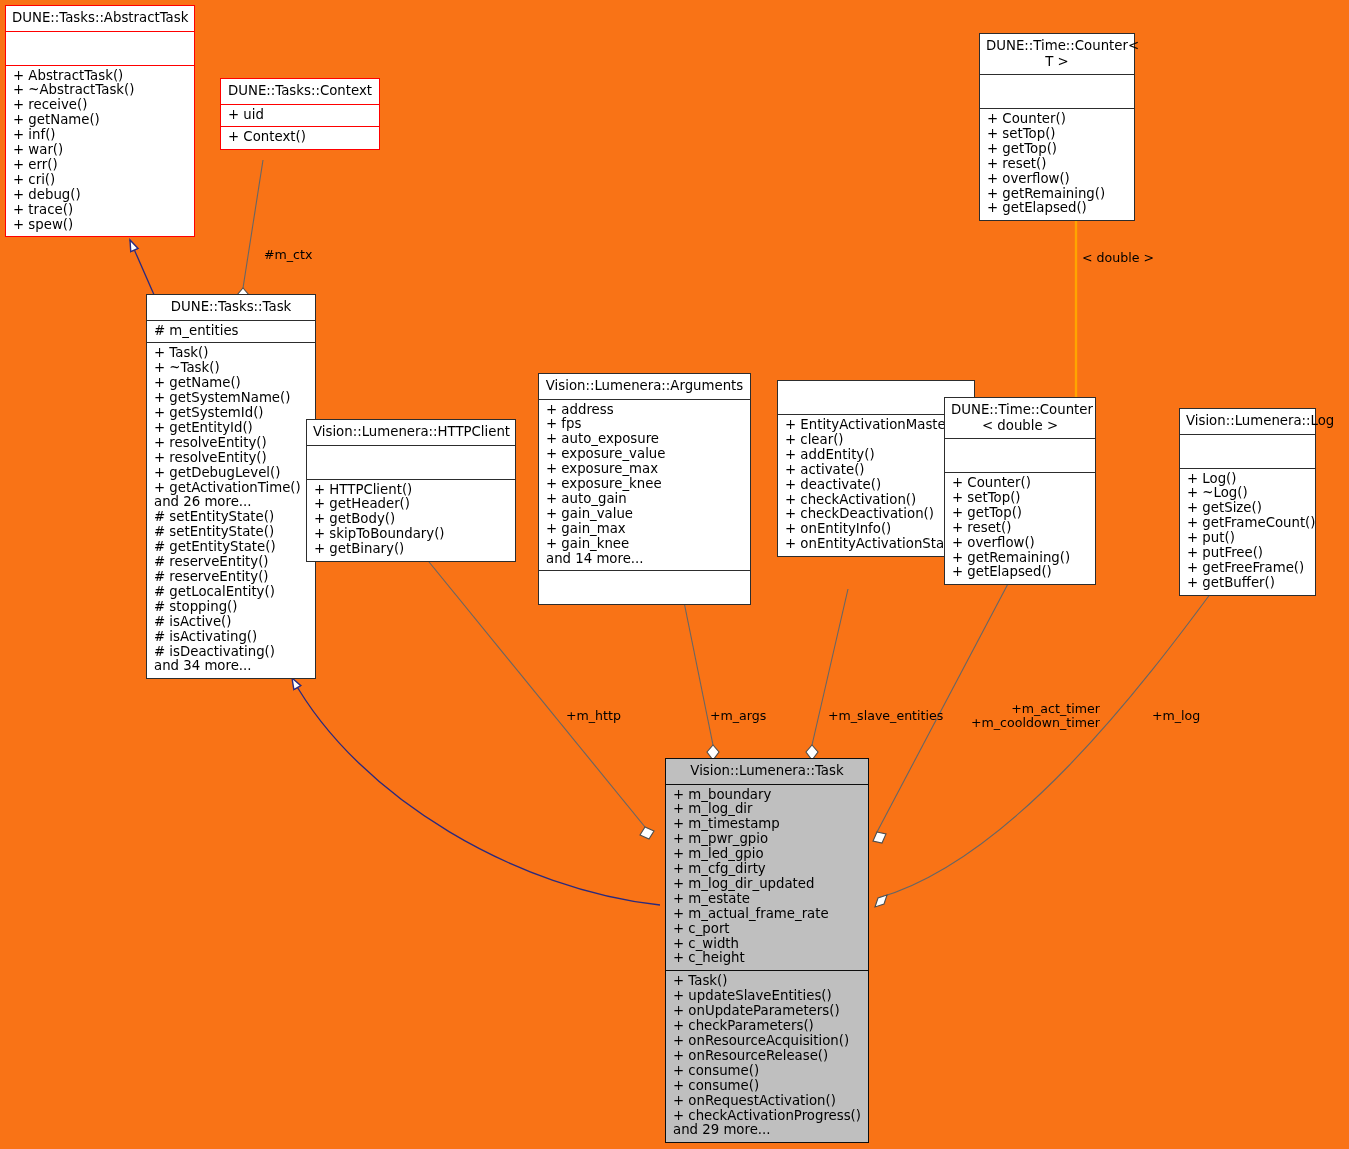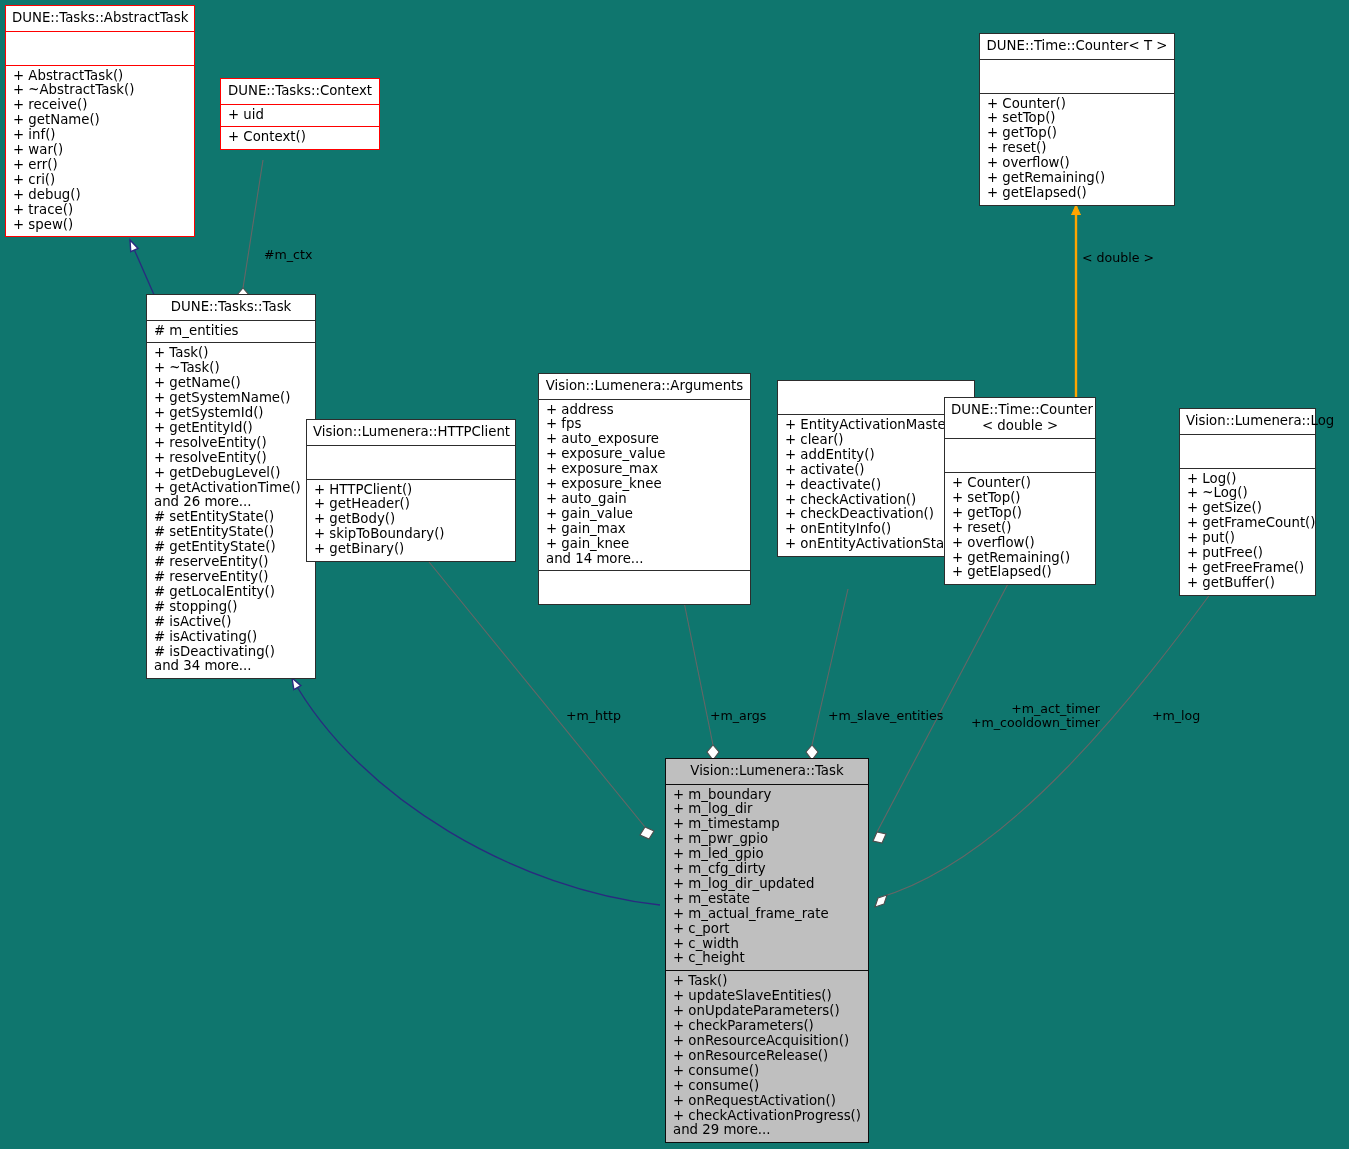--- a/index.html
+++ b/index.html
@@ -8,21 +8,21 @@
     padding: 0;
     background: #ffffff;
   }
   body {
     font-family: "DejaVu Sans", "Liberation Sans", sans-serif;
   }
   #canvas {
     position: relative;
     width: 1349px;
     height: 1149px;
-    background: #0f766e;
+    background: #f97316;
     overflow: hidden;
   }
   #edges {
     position: absolute;
     left: 0;
     top: 0;
     width: 1349px;
     height: 1149px;
     pointer-events: none;
   }
@@ -159,21 +159,21 @@
   <div class="uml-box red" style="left:220px; top:78px; width:160px;">
     <div class="uml-title">DUNE::Tasks::Context</div>
     <div class="uml-attrs">
       <div class="uml-row">+ uid</div>
     </div>
     <div class="uml-ops">
       <div class="uml-row">+ Context()</div>
     </div>
   </div>
 
-  <div class="uml-box" style="left:979px; top:33px; width:196px;">
+  <div class="uml-box" style="left:979px; top:33px; width:156px;">
     <div class="uml-title">DUNE::Time::Counter&lt; T &gt;</div>
     <div class="uml-attrs empty"></div>
     <div class="uml-ops">
       <div class="uml-row">+ Counter()</div>
       <div class="uml-row">+ setTop()</div>
       <div class="uml-row">+ getTop()</div>
       <div class="uml-row">+ reset()</div>
       <div class="uml-row">+ overflow()</div>
       <div class="uml-row">+ getRemaining()</div>
       <div class="uml-row">+ getElapsed()</div>

